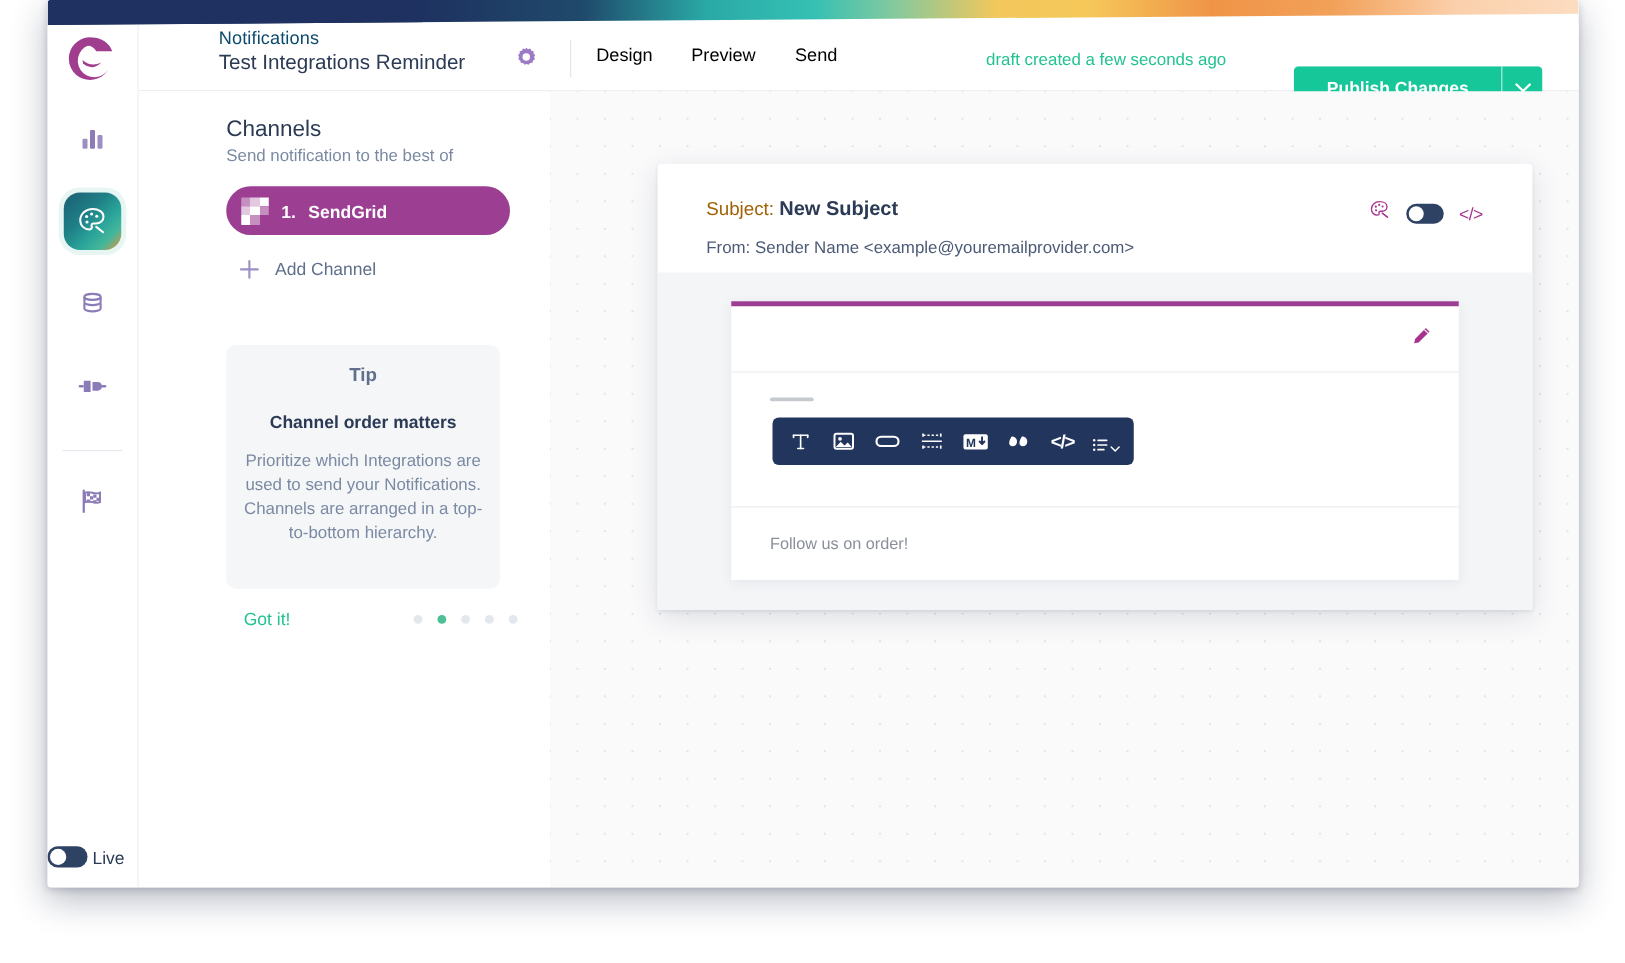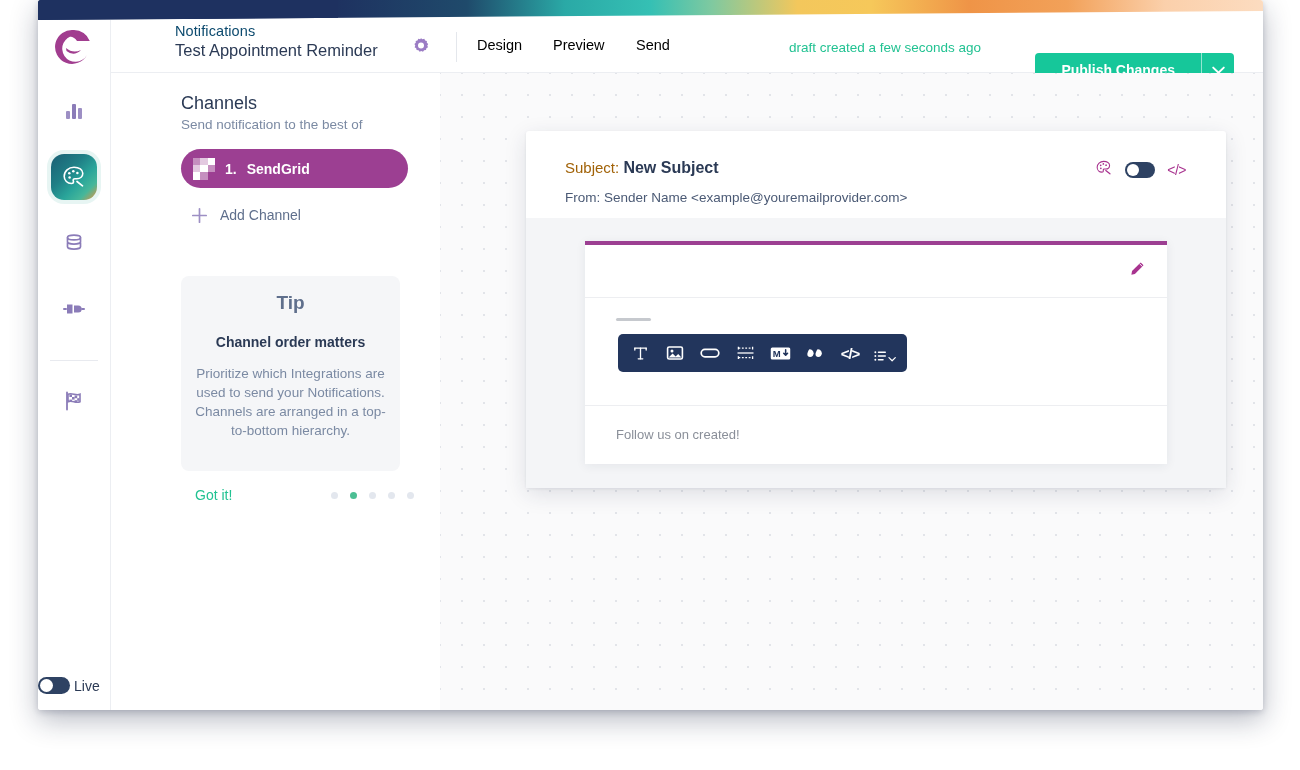--- a/index.html
+++ b/index.html
@@ -164,21 +164,21 @@
     margin-top: 11px; height: 32px; display: flex; align-items: center;
     gap: 12px; padding-left: 10px; cursor: pointer;
   }
   #add-channel-label { font-size: 14px; color: #5f6f8c; }
 
   #tip-card {
     margin-top: 45px; width: 219px; height: 195px;
     background: #f5f6f8; border-radius: 8px;
     padding: 16px 14px 0 14px; text-align: center;
   }
-  #tip-kicker { font-size: 19px; color: #5f6f8c; font-weight: bold; }
+  #tip-kicker { font-size: 15px; color: #5f6f8c; font-weight: bold; }
   #tip-heading { font-size: 14px; color: #2b3a55; font-weight: bold; margin-top: 20px; }
   #tip-body {
     font-size: 13.5px; color: #7b8aa3; line-height: 19px; margin-top: 14px;
   }
   #tip-footer {
     margin-top: 16px; width: 235px; display: flex; align-items: center;
     justify-content: space-between; padding-left: 14px; padding-right: 2px;
   }
   #got-it-btn {
     font-size: 14px; color: #22c292; cursor: pointer;
@@ -355,21 +355,21 @@
         <div class="knob"></div>
       </div>
       <div id="live-label">Live</div>
     </div>
   </div>
 
   <div id="header">
 
     <div id="title-block">
       <div id="app-section">Notifications</div>
-      <div id="doc-title">Test Appointment Reminder</div>
+      <div id="doc-title">Test Integrations Reminder</div>
     </div>
 
     <div id="gear-icon-btn">
       <svg width="20" height="20" viewBox="0 0 20 20">
         <path d="M10 1.2l1.5 1.1 1.8-.5.8 1.7 1.8.4-.1 1.9 1.4 1.2-.9 1.6.7 1.7-1.6 1-.4 1.8-1.9.2-1.1 1.5-1.7-.7-1.7.7-1.1-1.5-1.9-.2-.4-1.8-1.6-1 .7-1.7-.9-1.6 1.4-1.2-.1-1.9 1.8-.4.8-1.7 1.8.5z" fill="#9b7cc4"></path>
         <circle cx="10" cy="8.6" r="3" fill="#ffffff"></circle>
       </svg>
     </div>
 
     <div id="header-divider"></div>
@@ -550,21 +550,21 @@
                 </svg>
                 <svg width="11" height="9" viewBox="0 0 11 9">
                   <path d="M1.3 2l4.2 4.2L9.7 2" fill="none" stroke="#ffffff" stroke-width="1.6" stroke-linecap="round" stroke-linejoin="round"></path>
                 </svg>
               </span>
 
             </div>
           </div>
 
           <div id="editor-bottomrow">
-            <div id="follow-text">Follow us on created!</div>
+            <div id="follow-text">Follow us on order!</div>
           </div>
 
         </div>
       </div>
 
     </div>
   </div>
 
 </div>
 

